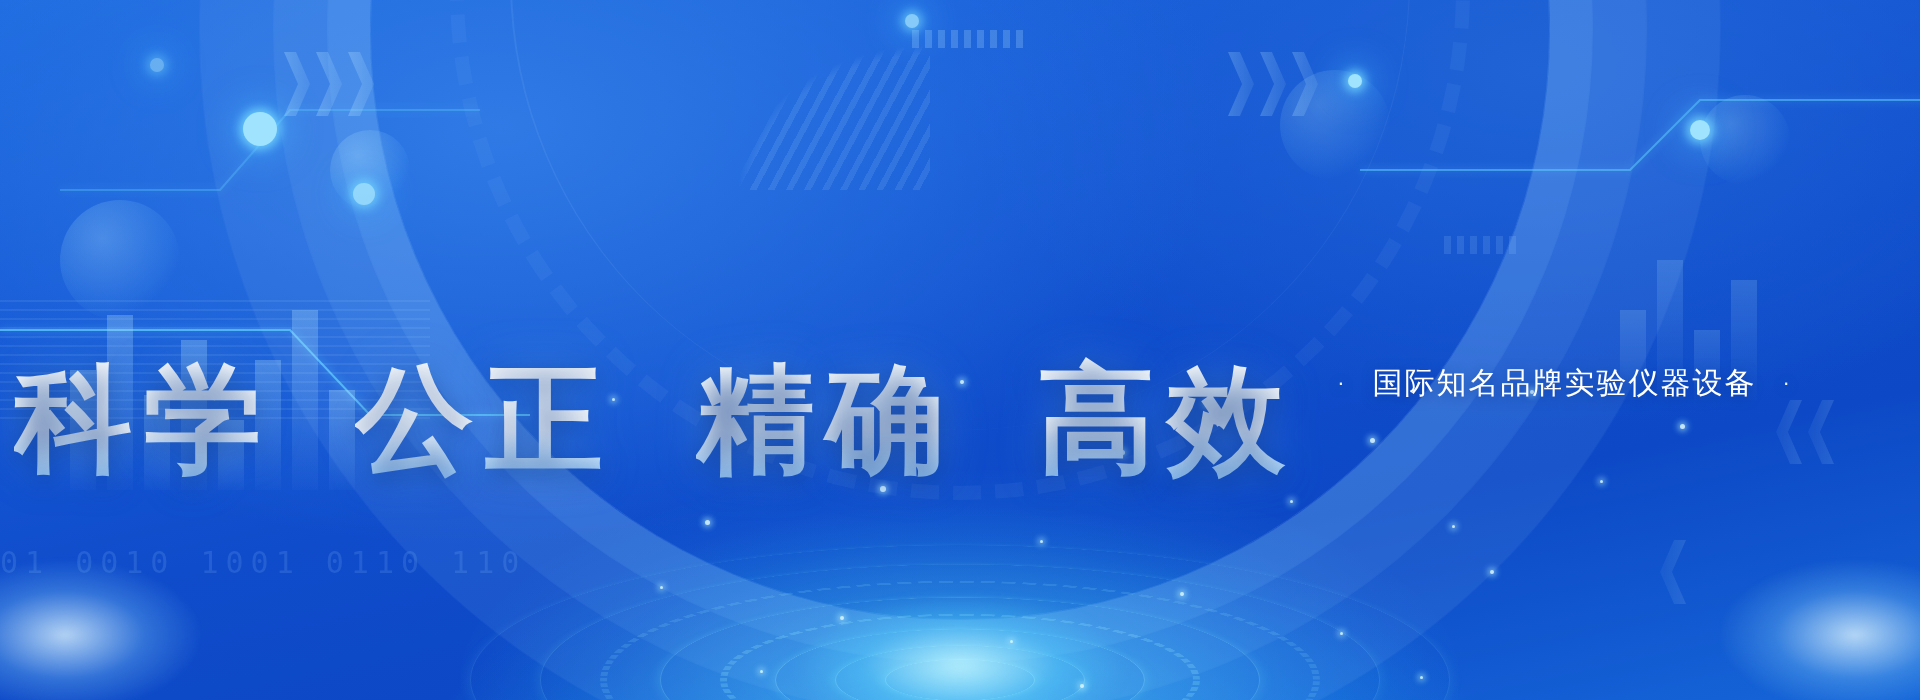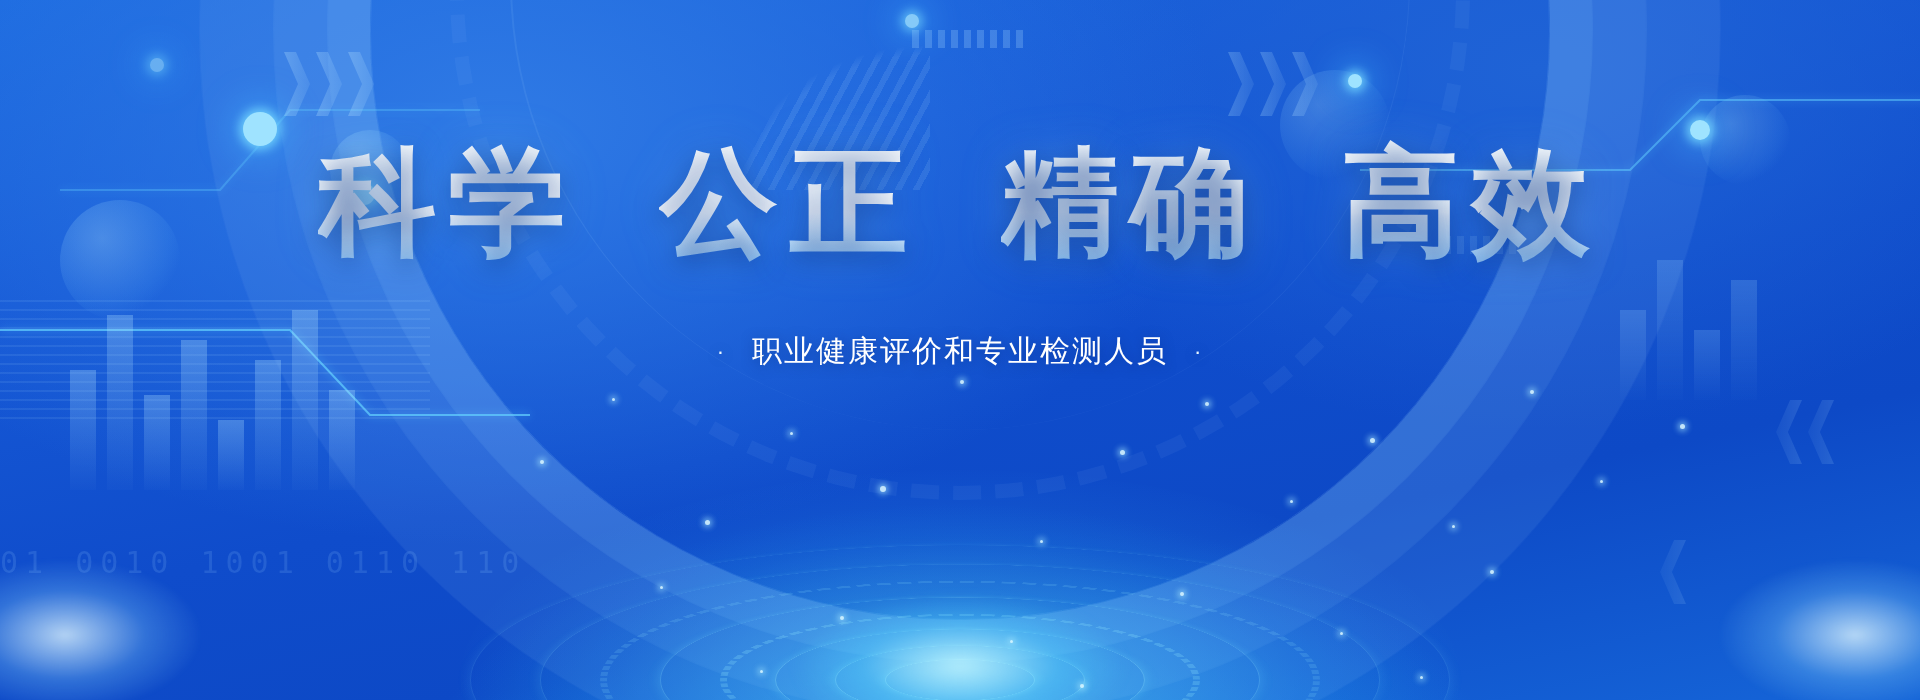--- a/index.html
+++ b/index.html
@@ -120,21 +120,21 @@
   
   .binary{ position:absolute; left:0; top:545px; width:520px; height:60px;
     font-family:"DejaVu Sans Mono","Liberation Mono",monospace; font-size:30px; letter-spacing:7px;
     color:rgba(150,205,255,.16); white-space:nowrap; overflow:hidden; }
 
   
   .scan{ position:absolute; left:0; top:300px; width:430px; height:120px;
     background:repeating-linear-gradient(180deg, rgba(170,220,255,.10) 0 2px, rgba(0,0,0,0) 2px 9px); }
 
   
-  #content{ position:absolute; inset:0; display:flex; flex-direction:column;
+  #content{ position:absolute; inset:0; display:flex; flex-direction:row;
             align-items:center; justify-content:flex-start; }
 
   .headline{
     margin-top:140px;
     font-family:"DejaVu Sans","Liberation Sans",sans-serif;
     font-weight:bold;
     font-size:118px;
     line-height:1.06;
     color:#ffffff;
     letter-spacing:12px;
@@ -305,18 +305,18 @@
     <div class="headline">
       <span class="w">科学</span>
       <span class="w">公正</span>
       <span class="w">精确</span>
       <span class="w">高效</span>
     </div>
 
 
     <div class="tagline">
       <span class="sep">·</span>
-      <span>职业健康评价和专业检测人员</span>
+      <span>国际知名品牌实验仪器设备</span>
       <span class="sep">·</span>
     </div>
 
   </div>
 </div>
 
 </body></html>

